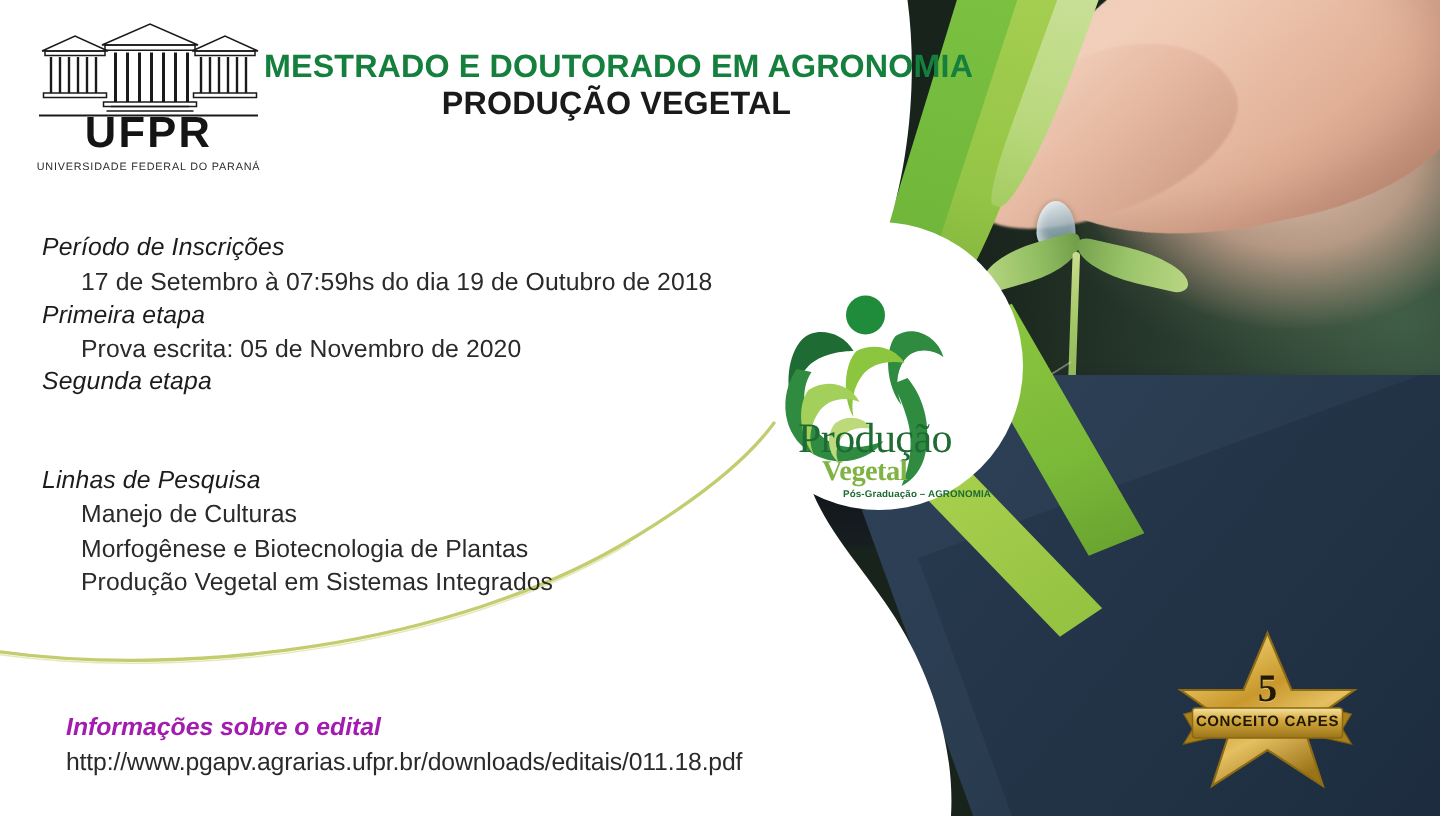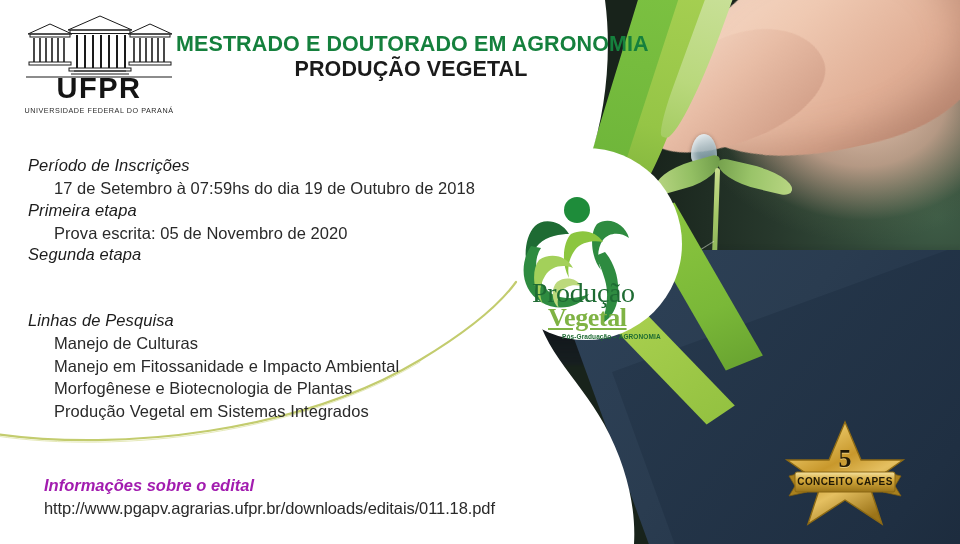--- a/index.html
+++ b/index.html
@@ -279,26 +279,25 @@
     font-family:"Liberation Serif", serif;
     font-weight:normal;
     font-size:28px;
     color:#1e6b33;
     line-height:0.94;
     letter-spacing:-0.4px;
   }
   .pv-veg {
     font-family:"Liberation Serif", serif;
     font-weight:bold;
-    font-size:26px;
+    font-size:19px;
     color:#7fb344;
     line-height:0.94;
     letter-spacing:-0.4px;
     padding-left:16px;
-    text-decoration:underline;
   }
   .pv-sub {
     font-family:"Liberation Sans", sans-serif;
     font-weight:bold;
     font-size:6.5px;
     color:#1e6b33;
     letter-spacing:0.1px;
     padding-left:30px;
     padding-top:2px;
   }
@@ -438,21 +437,20 @@
     <div class="sec-head">Período de Inscrições</div>
     <div class="sec-item">17 de Setembro à 07:59hs do dia 19 de Outubro de 2018</div>
     <div class="sec-head">Primeira etapa</div>
     <div class="sec-item">Prova escrita: 05 de Novembro de 2020</div>
     <div class="sec-head">Segunda etapa</div>
   </div>
 
   <div class="research-block">
     <div class="sec-head">Linhas de Pesquisa</div>
     <div class="sec-item">Manejo de Culturas</div>
-    <div class="sec-item">Manejo em Fitossanidade e Impacto Ambiental</div>
     <div class="sec-item">Morfogênese e Biotecnologia de Plantas</div>
     <div class="sec-item">Produção Vegetal em Sistemas Integrados</div>
   </div>
 
   <div class="footer-block">
     <div class="footer-head">Informações sobre o edital</div>
     <div class="footer-url">http://www.pgapv.agrarias.ufpr.br/downloads/editais/011.18.pdf</div>
   </div>
 
   <div class="pv-logo">

